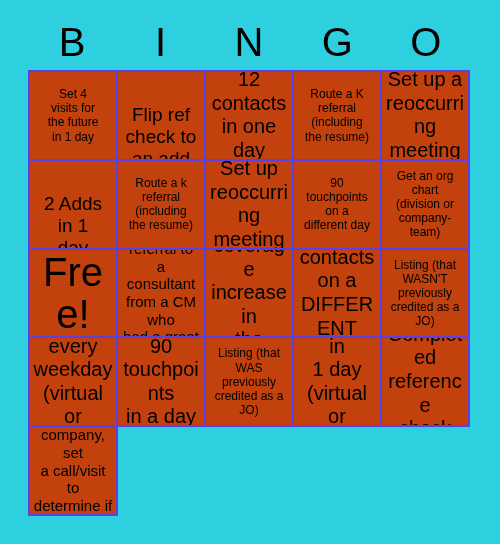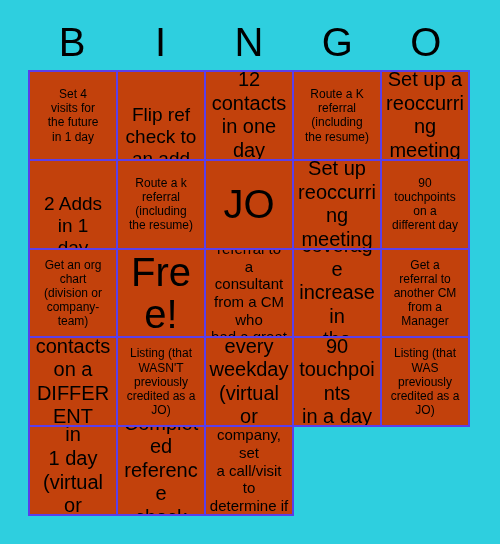--- a/index.html
+++ b/index.html
@@ -127,23 +127,20 @@
         <span class="cell-text">2 Adds
 in 1
 day</span>
       </div>
     <div class="cell size-s">
         <span class="cell-text">Route a k
 referral
 (including
 the resume)</span>
       </div>
-    <div class="cell size-xxl">
-        <span class="cell-text">JO</span>
-      </div>
     <div class="cell size-m">
         <span class="cell-text">Set up
 reoccurring
 meeting</span>
       </div>
     <div class="cell size-s">
         <span class="cell-text">90
 touchpoints
 on a
 different day</span>
@@ -165,27 +162,20 @@
 from a CM who
 had a great
 experience</span>
       </div>
 
     <div class="cell size-m">
         <span class="cell-text">41% DB
 coverage
 increase in
 the week</span>
-      </div>
-    <div class="cell size-s">
-        <span class="cell-text">Get a
-referral to
-another CM
-from a
-Manager</span>
       </div>
     <div class="cell size-m">
         <span class="cell-text">5 contacts
 on a
 DIFFERENT
 day</span>
       </div>
     <div class="cell size-s">
         <span class="cell-text">Listing (that
 WASN'T

